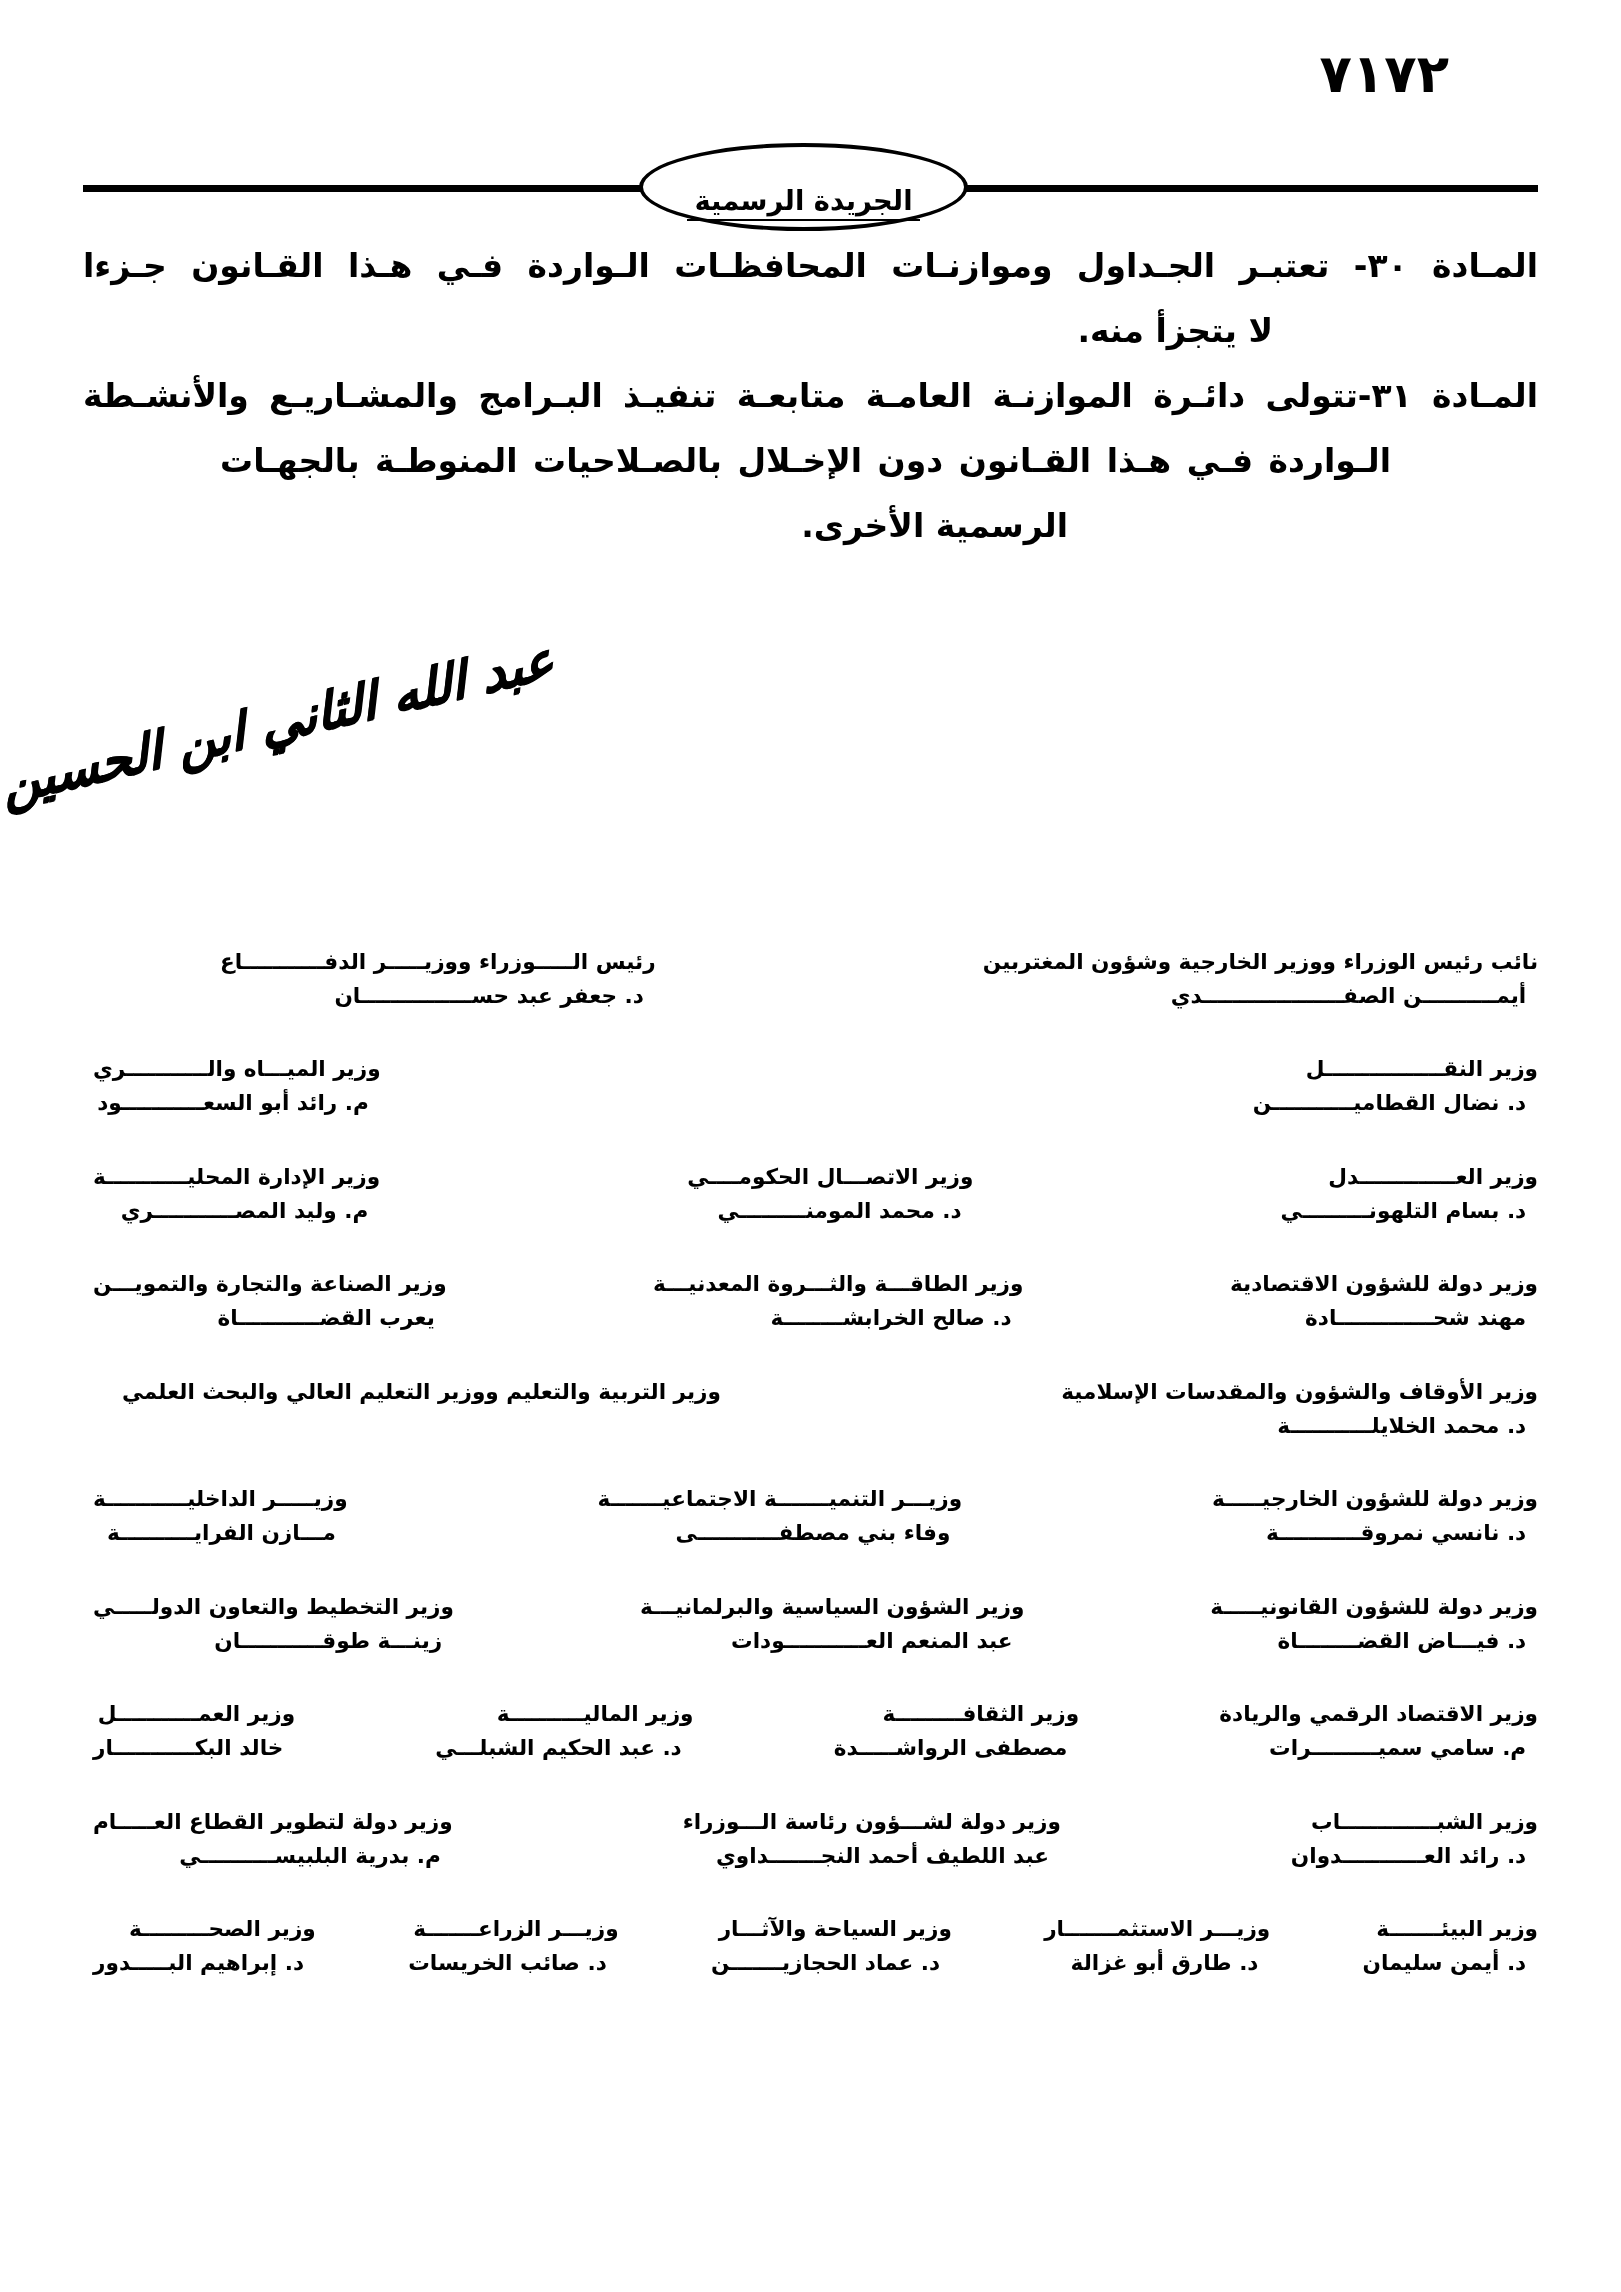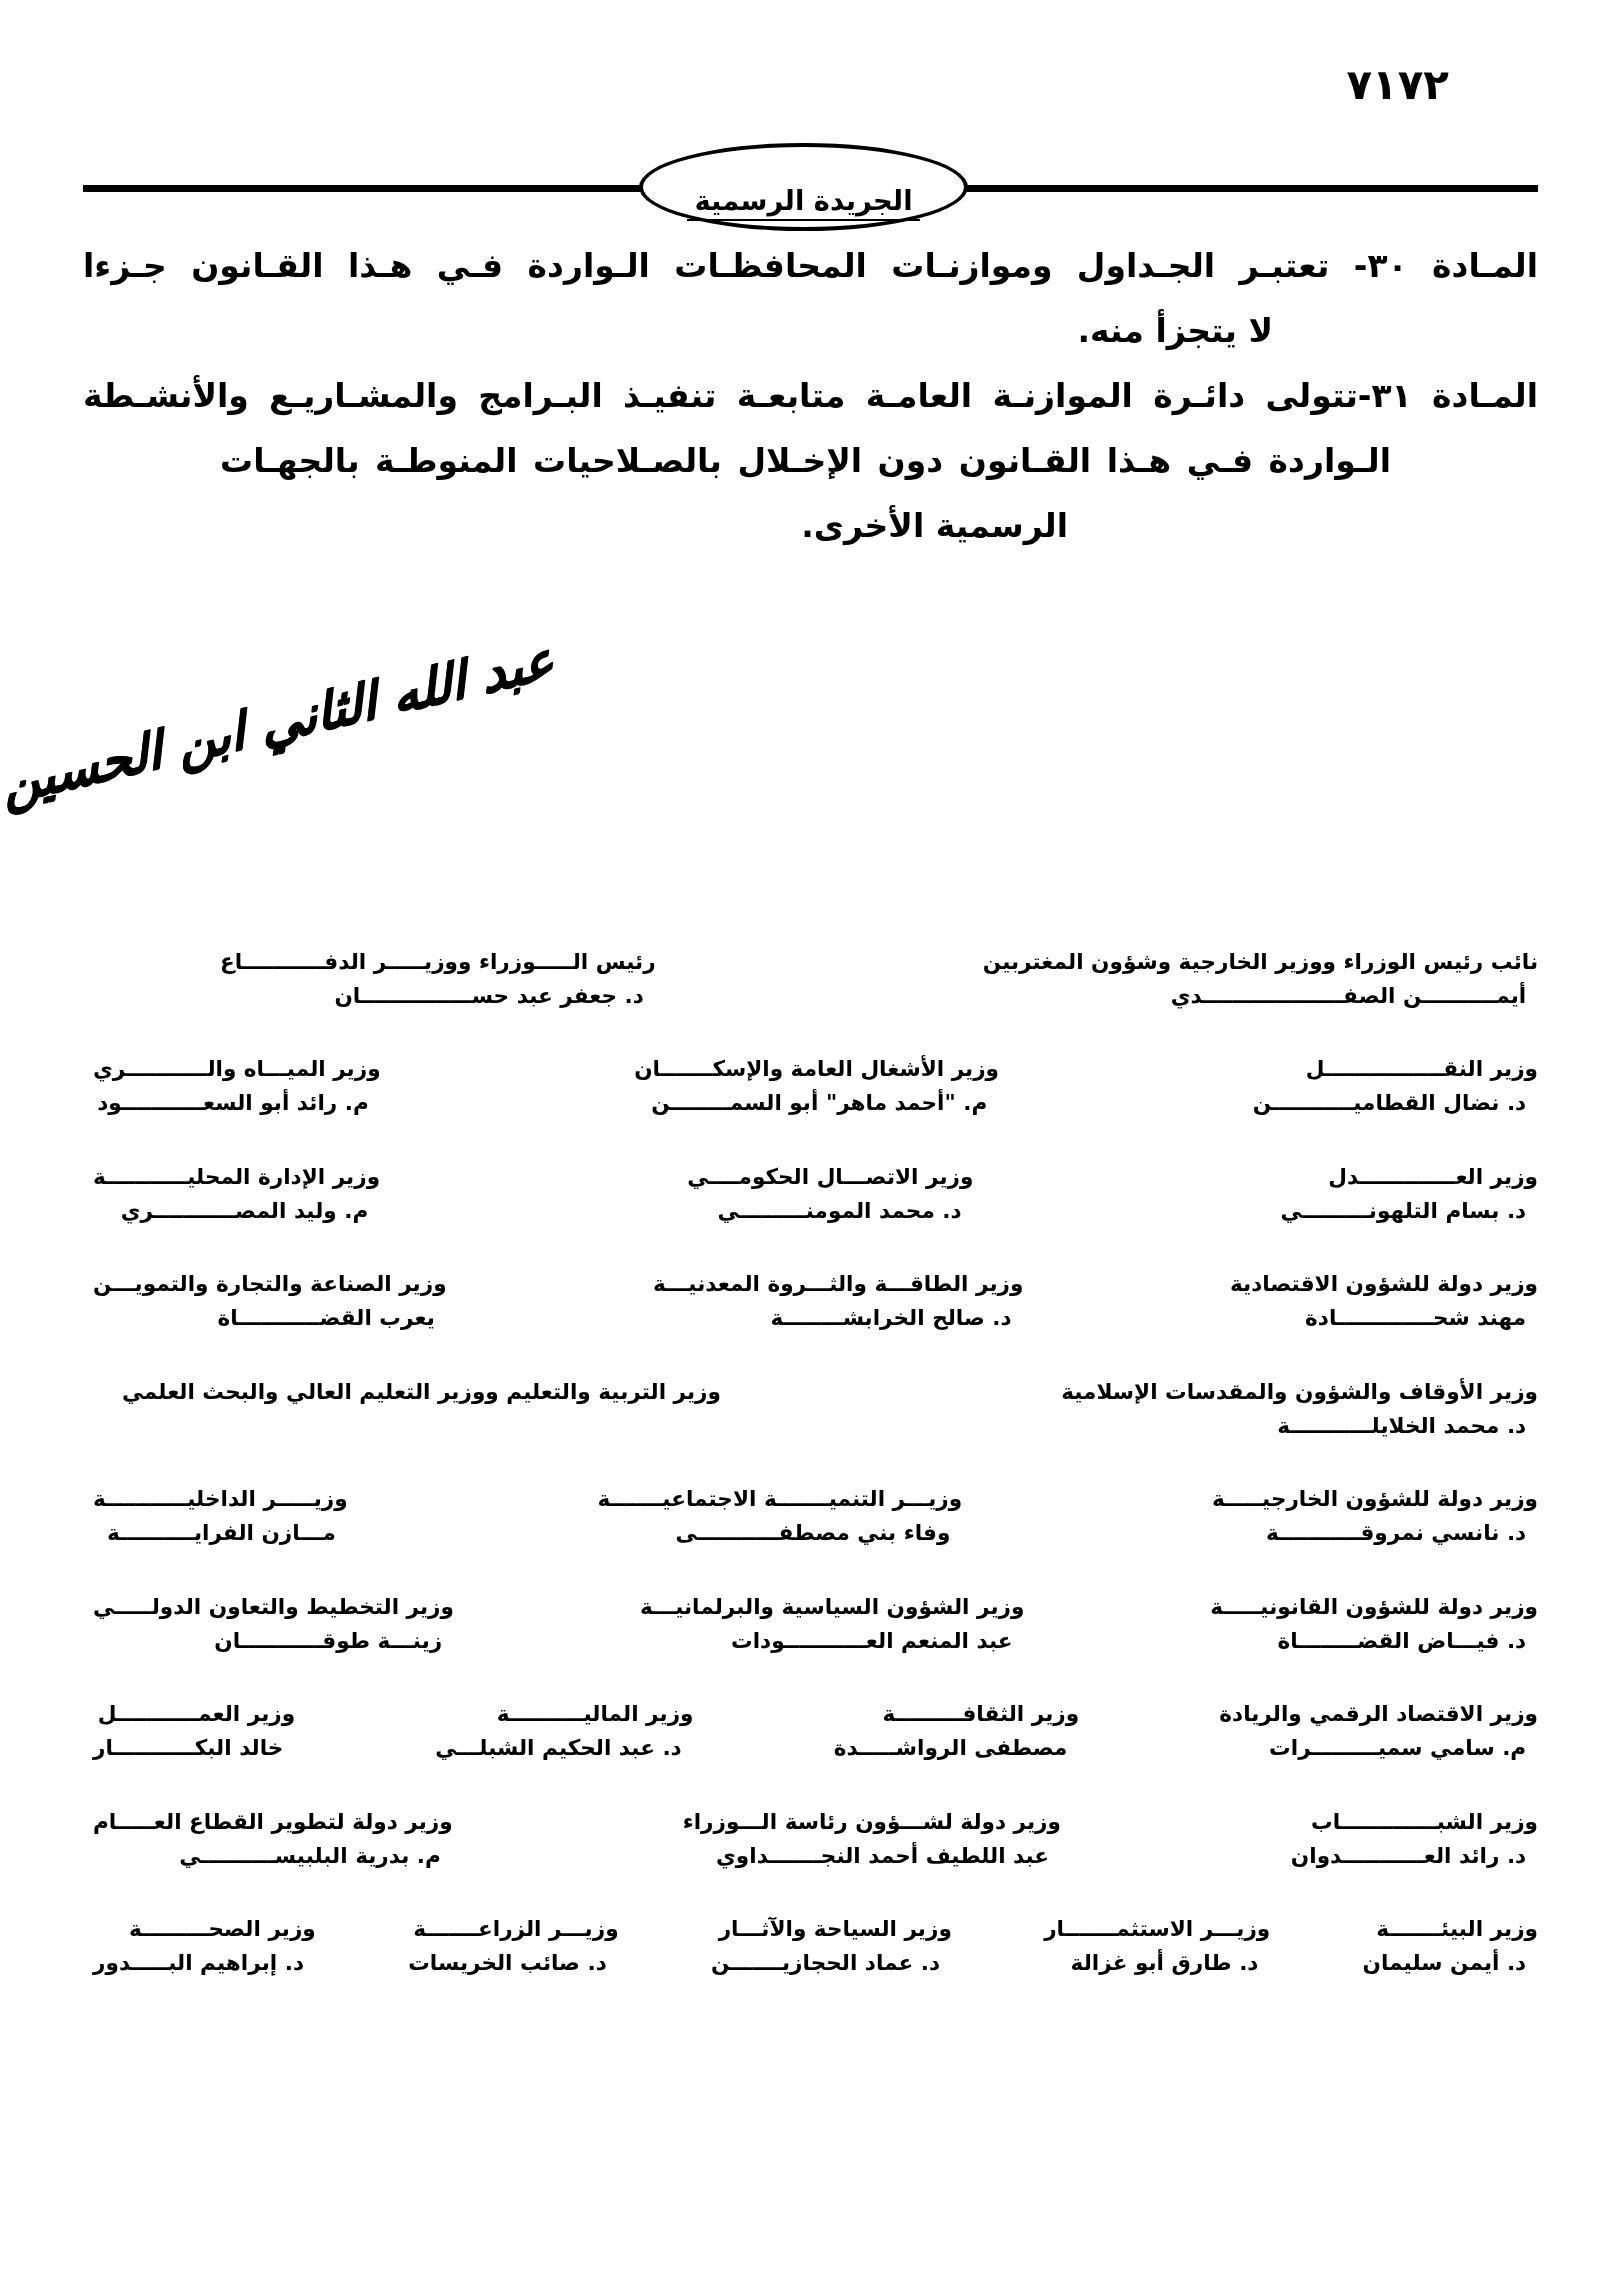--- a/index.html
+++ b/index.html
@@ -10,23 +10,23 @@
     height: 2293px;
     background: #ffffff;
     color: #000000;
     font-family: "DejaVu Sans", sans-serif;
     overflow: hidden;
   }
 
   
   .page-number {
     position: absolute;
-    top: 60px;
+    top: 43px;
     right: 172px;
-    font-size: 42px;
+    font-size: 53px;
     font-weight: bold;
     direction: rtl;
     letter-spacing: 3.9px;
   }
   .header-rule {
     position: absolute;
     top: 185px;
     left: 83px;
     right: 83px;
     height: 6.9px;
@@ -156,24 +156,20 @@
           <div class="m-title">رئيس الـــــوزراء ووزيـــــر الدفـــــــــــاع</div>
           <div class="m-name">د. جعفر عبد حســـــــــــــــان</div>
         </div>
       </div>
       <div class="m-row">
         <div class="m-cell">
           <div class="m-title">وزير النقــــــــــــــــل</div>
           <div class="m-name">د. نضال القطاميـــــــــــن</div>
         </div>
         <div class="m-cell">
-          <div class="m-title">وزير الأشغال العامة والإسكـــــــان</div>
-          <div class="m-name">م. "أحمد ماهر" أبو السمــــــــن</div>
-        </div>
-        <div class="m-cell">
           <div class="m-title">وزير الميـــاه والـــــــــــري</div>
           <div class="m-name">م. رائد أبو السعـــــــــــود</div>
         </div>
       </div>
       <div class="m-row">
         <div class="m-cell">
           <div class="m-title">وزير العـــــــــــــدل</div>
           <div class="m-name">د. بسام التلهونـــــــــي</div>
         </div>
         <div class="m-cell">

